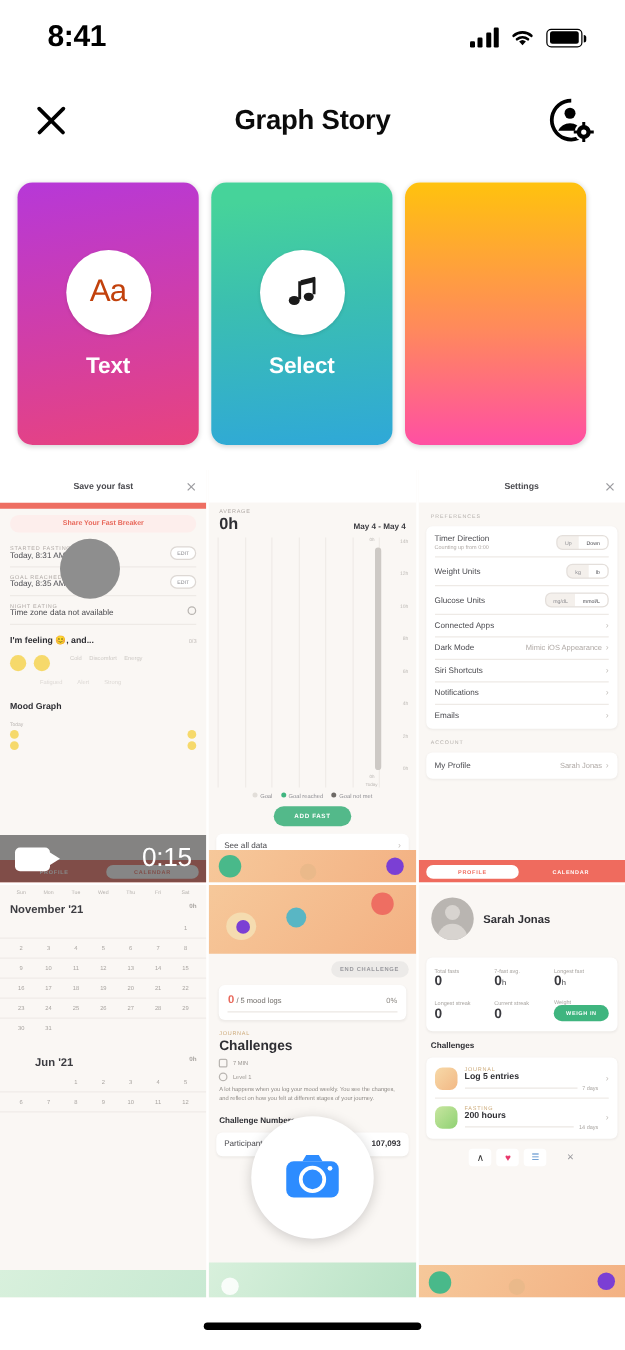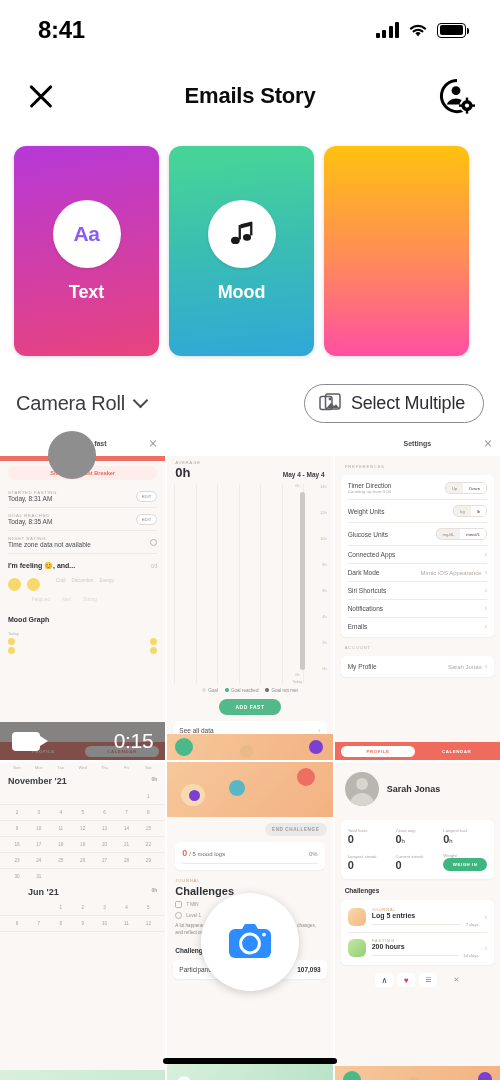--- a/index.html
+++ b/index.html
@@ -53,21 +53,21 @@
     flex:0 0 145px; height:210px; border-radius:12px; position:relative;
     display:flex; flex-direction:column; align-items:center;
     justify-content:center; gap:14px; cursor:pointer;
     box-shadow:0 1px 4px rgba(0,0,0,.16);
   }
   .card-ico{
     width:68px;height:68px;border-radius:50%;background:#fff;
     display:flex;align-items:center;justify-content:center;
     box-shadow:0 1px 3px rgba(0,0,0,.12);
   }
-  .card-ico .aa{font-size:21px;font-weight:700;color:#8b5cf6;letter-spacing:-.5px;}
+  .card-ico .aa{font-size:25px;font-weight:400;color:#c2410c;letter-spacing:-.5px;}
   .card-label{font-size:18px;font-weight:bold;color:#fff;letter-spacing:-.1px;}
   .card.partial{ flex:0 0 145px; }
 
   
   .gal-head{
     height:54px; display:flex; align-items:center; padding:0 16px;
     justify-content:space-between;
   }
   .roll{ display:flex; align-items:center; gap:10px; cursor:pointer;}
   .roll-label{font-size:20px;color:#3b3b40;letter-spacing:-.2px;}
@@ -227,21 +227,21 @@
         <path d="M6.6 9.4a7 7 0 0 1 8.8 0" stroke="#000" stroke-width="2.1" fill="none" stroke-linecap="round"></path>
       </svg>
       <div class="batt">
           <span></span>
         </div>
     </div>
   </div>
 
   <div class="topnav">
     <div class="close-x"></div>
-    <div class="nav-title">Emails Story</div>
+    <div class="nav-title">Graph Story</div>
     <div class="privacy-btn">
       <svg width="38" height="38" viewBox="0 0 38 38">
         <path d="M19 3.4a15.6 15.6 0 1 0 13.6 23.3" fill="none" stroke="#000" stroke-width="3"></path>
         <circle cx="18" cy="13.6" r="4.4" fill="#000"></circle>
         <path d="M8.6 27.6a10.3 10.3 0 0 1 18.8 0Z" fill="#000"></path>
         <circle cx="29" cy="28.6" r="7.4" fill="#fff"></circle>
         <circle cx="29" cy="28.6" r="5.6" fill="#000"></circle>
         <circle cx="29" cy="28.6" r="2.1" fill="#fff"></circle>
         <g fill="#000">
           <rect x="27.8" y="20.6" width="2.4" height="3.2"></rect>
@@ -264,42 +264,27 @@
     <div class="card" style="background:linear-gradient(175deg,#46D39A 8%,#3BBFB0 45%,#2FA8D8 100%);">
       <div class="card-ico">
         <svg width="32" height="32" viewBox="0 0 32 32">
           <path d="M14.5 6.2 26 3.4v4.2L14.5 10.4Z" fill="#1a1a1a"></path>
           <rect x="12.6" y="7" width="2.3" height="14.5" fill="#1a1a1a"></rect>
           <rect x="24.1" y="4" width="2.3" height="13.4" fill="#1a1a1a"></rect>
           <ellipse cx="9.4" cy="22.4" rx="4.4" ry="3.6" fill="#1a1a1a"></ellipse>
           <ellipse cx="21" cy="19.4" rx="4" ry="3.3" fill="#1a1a1a"></ellipse>
         </svg>
       </div>
-      <div class="card-label">Mood</div>
+      <div class="card-label">Select</div>
     </div>
 
 
     <div class="card partial" style="background:linear-gradient(180deg,#FFC20E,#FF8A5B 55%,#FF4FA3);"></div>
   </div>
 
-  <div class="gal-head">
-    <div class="roll">
-      <span class="roll-label">Camera Roll</span>
-      <span class="chev"></span>
-    </div>
-    <div class="sel-multi">
-      <svg width="22" height="20" viewBox="0 0 22 20">
-        <rect x="1" y="3.5" width="12" height="13" rx="2" fill="none" stroke="#5e5e63" stroke-width="1.5"></rect>
-        <rect x="6.5" y="1" width="14.5" height="15" rx="2.2" fill="none" stroke="#5e5e63" stroke-width="1.5"></rect>
-        <circle cx="11" cy="6" r="1.4" fill="#5e5e63"></circle>
-        <path d="M7.6 15 12 9.8l3 3.3 2-1.9 3.1 3.8Z" fill="#5e5e63"></path>
-      </svg>
-      <span>Select Multiple</span>
-    </div>
-  </div>
 
   <div class="grid">
 
     <div class="thumb">
       <div class="inner">
         <div class="mini-top">
           <span class="mini-title">Save your fast</span>
           <span class="mini-x"></span>
         </div>
         <div class="redbar"></div>
@@ -548,21 +533,21 @@
         </div>
         <div class="cal-row" style="border-bottom:none;">
           <span>30</span>
           <span>31</span>
           <span></span>
             <span></span>
             <span></span>
             <span></span>
             <span></span>
         </div>
-        <div class="cal-month" style="padding-left:28px;">
+        <div class="cal-month" style="margin-top:12px;padding-left:28px;">
           <span>Jun '21</span>
           <span style="font-size:5px;color:#a8a4a0;">0h</span>
         </div>
         <div class="cal-row">
           <span></span>
             <span></span>
           <span>1</span>
           <span>2</span>
           <span>3</span>
           <span>4</span>

